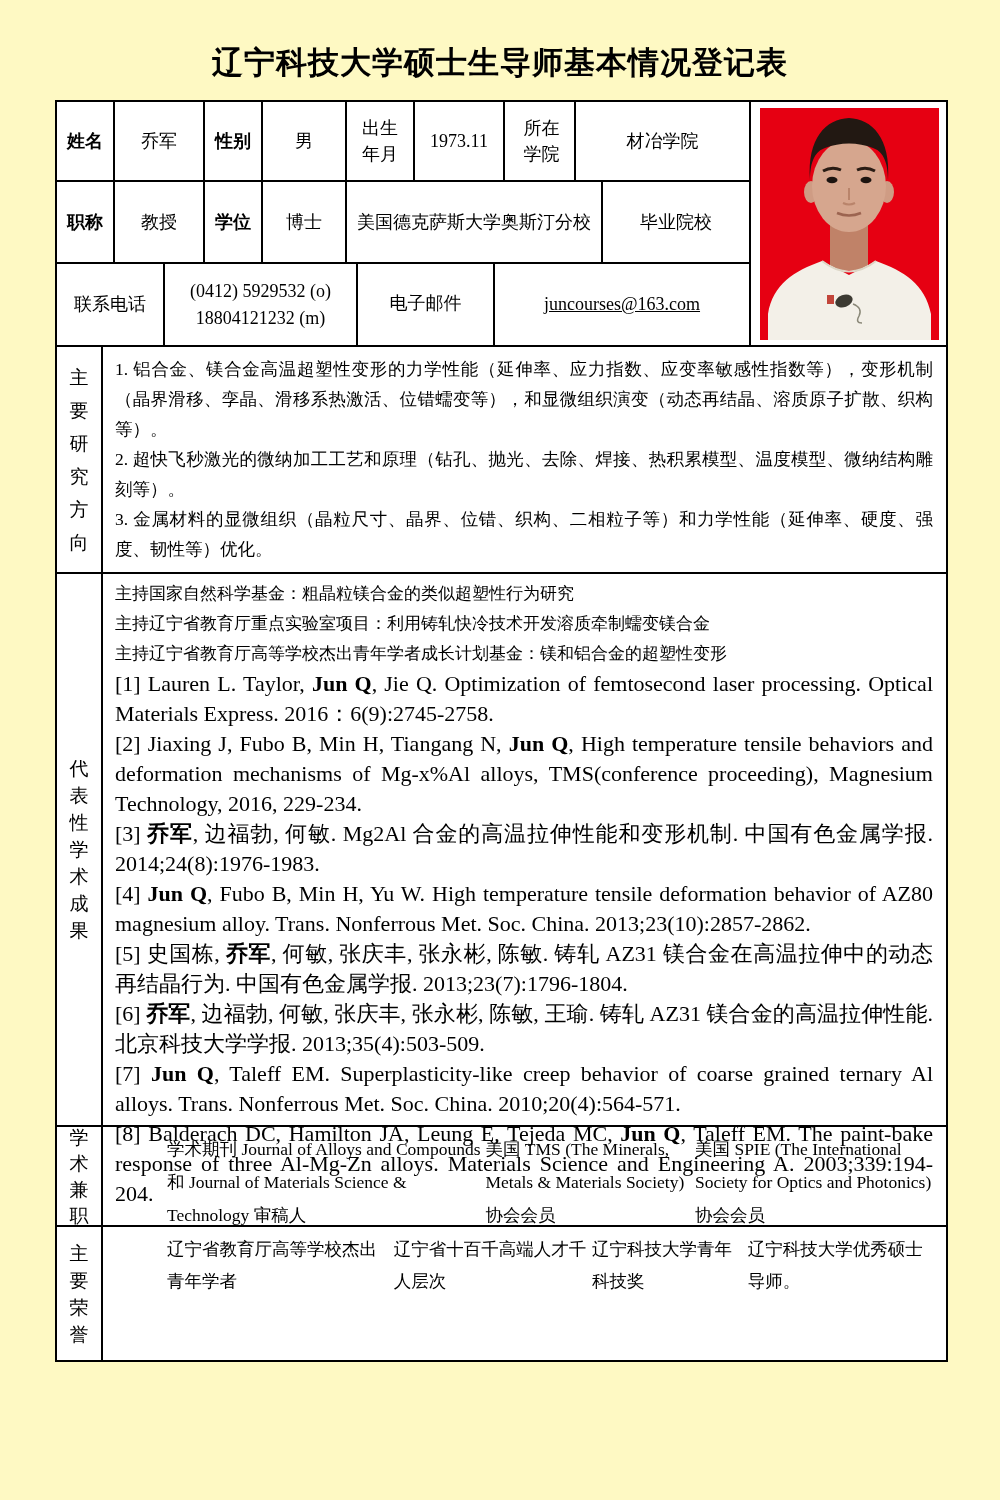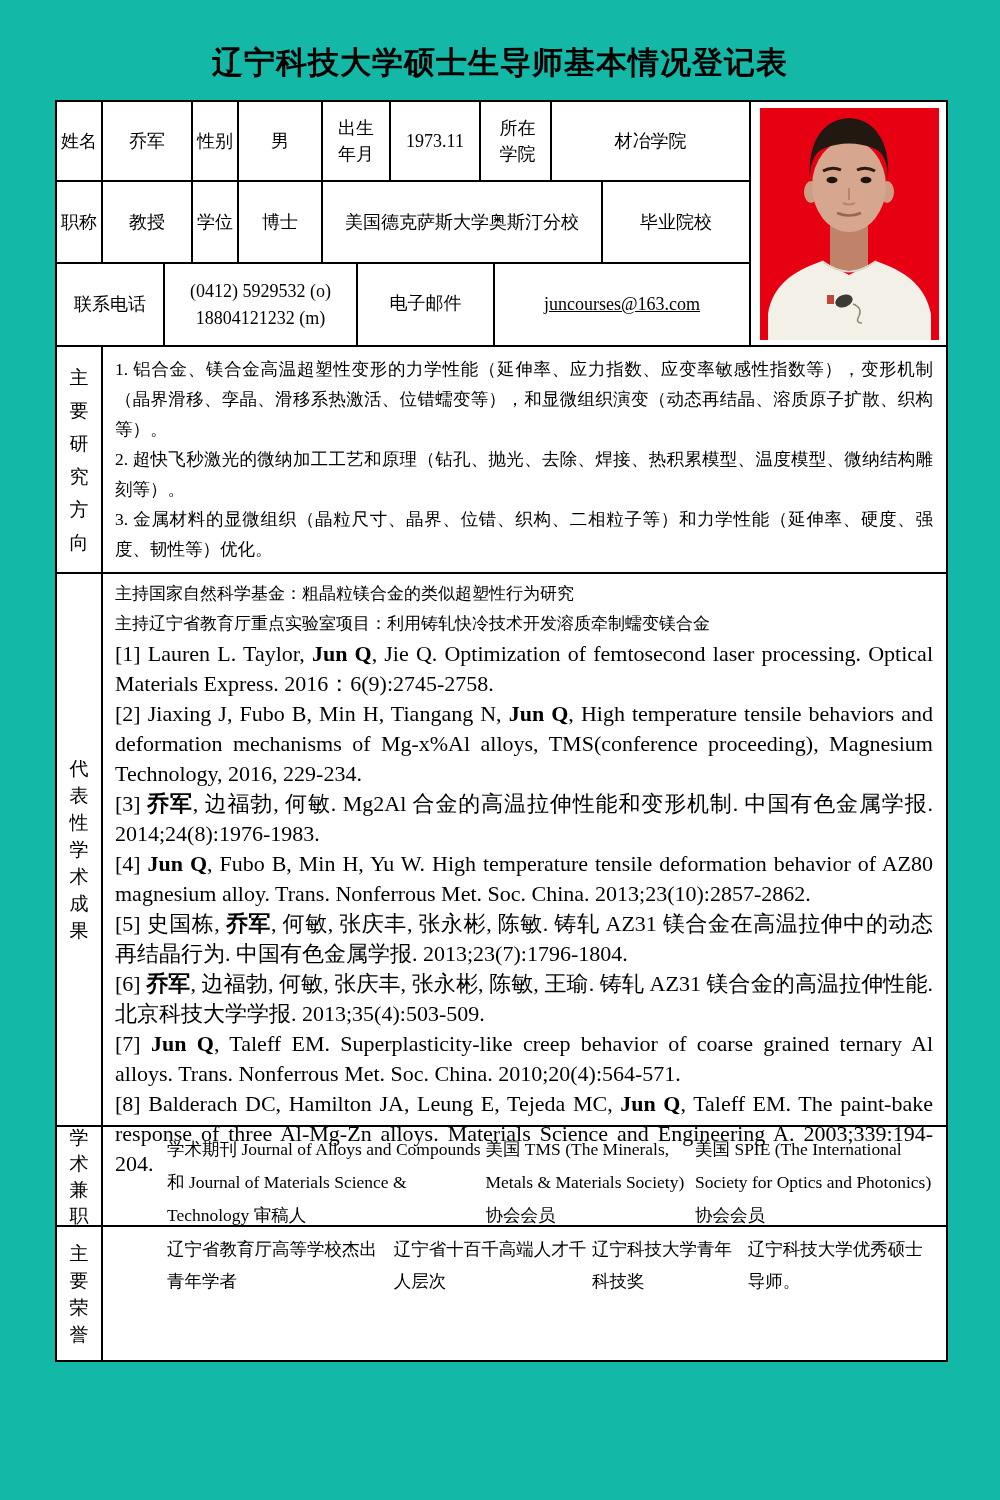--- a/index.html
+++ b/index.html
@@ -1,32 +1,32 @@
 <!DOCTYPE html>
 <html><head>
 <meta charset="utf-8">
 <style>
   html,body{margin:0;padding:0;background:#ffffff;}
   body{width:1000px;height:1500px;position:relative;font-family:"Liberation Serif","DejaVu Serif",serif;color:#000;}
-  .page{position:absolute;inset:0;background:#14b8a6;}
+  .page{position:absolute;inset:0;background:#fef9c3;}
   .doc-title{position:absolute;top:42px;left:0;width:100%;margin:0;text-align:center;
     font-size:31px;font-weight:bold;letter-spacing:1px;}
   .form-table{position:absolute;left:55px;top:100px;width:893px;border:2px solid #000;box-sizing:border-box;background:#fff;}
   .form-table *{box-sizing:border-box;}
 
   
   .section-a{display:flex;height:245px;border-bottom:2px solid #000;}
   .sa-left{flex:1;display:flex;flex-direction:column;min-width:0;}
   .row{display:flex;min-height:0;}
   .r1{height:80px;border-bottom:2px solid #000;}
   .r2{height:82px;border-bottom:2px solid #000;}
   .r3{flex:1;}
   .cell{border-right:2px solid #000;display:flex;flex-direction:column;align-items:center;justify-content:center;
     text-align:center;font-size:18px;line-height:1.45;padding:2px 4px;overflow:hidden;}
-  .w58{width:46px;}.w90{width:90px;}.w84{width:84px;}.w60{width:68px;}.w71{width:71px;text-align:right;}
+  .w58{width:58px;font-weight:bold;}.w90{width:90px;}.w84{width:84px;}.w60{width:68px;}.w71{width:71px;text-align:right;}
   .w148{width:148px;}.w108{width:108px;}.w193{width:193px;text-align:right;}.w121{width:137px;font-family:Liberation Mono, monospace;}
   .flex1{flex:1;}
   .narrow span{display:inline-block;width:40px;}
   .email-link{text-decoration:underline;}
   .photo-cell{width:195px;display:flex;align-items:center;justify-content:center;padding:6px 6px 5px 8px;}
 
   
   .section-b{display:flex;border-bottom:2px solid #000;}
   .section-b.last{border-bottom:none;}
   .vlabel{width:46px;border-right:2px solid #000;display:flex;flex-direction:column;align-items:center;justify-content:center;
@@ -147,20 +147,21 @@
           <div>性</div>
           <div>学</div>
           <div>术</div>
           <div>成</div>
           <div>果</div>
         </div>
       <div class="content ach-content">
         <div>
             <div class="proj-line">主持国家自然科学基金：粗晶粒镁合金的类似超塑性行为研究</div>
             <div class="proj-line">主持辽宁省教育厅重点实验室项目：利用铸轧快冷技术开发溶质牵制蠕变镁合金</div>
+            <div class="proj-line">主持辽宁省教育厅高等学校杰出青年学者成长计划基金：镁和铝合金的超塑性变形</div>
           </div>
         <div>
             <div class="pub-line"><span>[1] Lauren L. Taylor, </span><span class="b">Jun Q</span><span>, Jie Q. Optimization of femtosecond laser processing. Optical Materials Express. 2016：6(9):2745-2758.</span></div>
             <div class="pub-line"><span>[2] Jiaxing J, Fubo B, Min H, Tiangang N, </span><span class="b">Jun Q</span><span>, High temperature tensile behaviors and deformation mechanisms of Mg-x%Al alloys, TMS(conference proceeding), Magnesium Technology, 2016, 229-234.</span></div>
             <div class="pub-line"><span>[3] </span><span class="b">乔军</span><span>, 边福勃, 何敏. Mg2Al 合金的高温拉伸性能和变形机制. 中国有色金属学报. 2014;24(8):1976-1983.</span></div>
             <div class="pub-line"><span>[4] </span><span class="b">Jun Q</span><span>, Fubo B, Min H, Yu W. High temperature tensile deformation behavior of AZ80 magnesium alloy. Trans. Nonferrous Met. Soc. China. 2013;23(10):2857-2862.</span></div>
             <div class="pub-line"><span>[5] 史国栋, </span><span class="b">乔军</span><span>, 何敏, 张庆丰, 张永彬, 陈敏. 铸轧 AZ31 镁合金在高温拉伸中的动态再结晶行为. 中国有色金属学报. 2013;23(7):1796-1804.</span></div>
             <div class="pub-line"><span>[6] </span><span class="b">乔军</span><span>, 边福勃, 何敏, 张庆丰, 张永彬, 陈敏, 王瑜. 铸轧 AZ31 镁合金的高温拉伸性能. 北京科技大学学报. 2013;35(4):503-509.</span></div>
             <div class="pub-line"><span>[7] </span><span class="b">Jun Q</span><span>, Taleff EM. Superplasticity-like creep behavior of coarse grained ternary Al alloys. Trans. Nonferrous Met. Soc. China. 2010;20(4):564-571.</span></div>
             <div class="pub-line"><span>[8] Balderach DC, Hamilton JA, Leung E, Tejeda MC, </span><span class="b">Jun Q</span><span>, Taleff EM. The paint-bake response of three Al-Mg-Zn alloys. Materials Science and Engineering A. 2003;339:194-204.</span></div>

